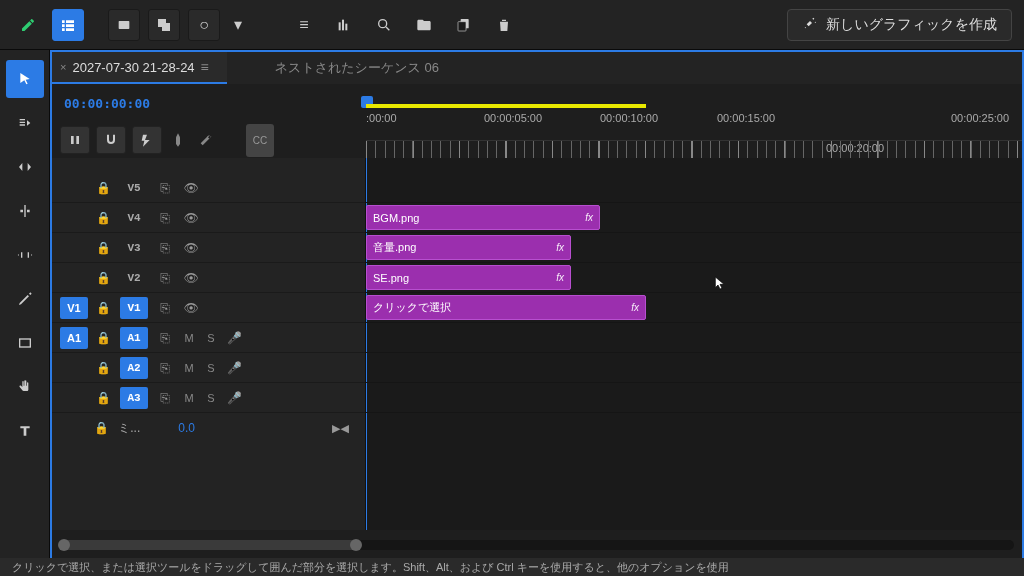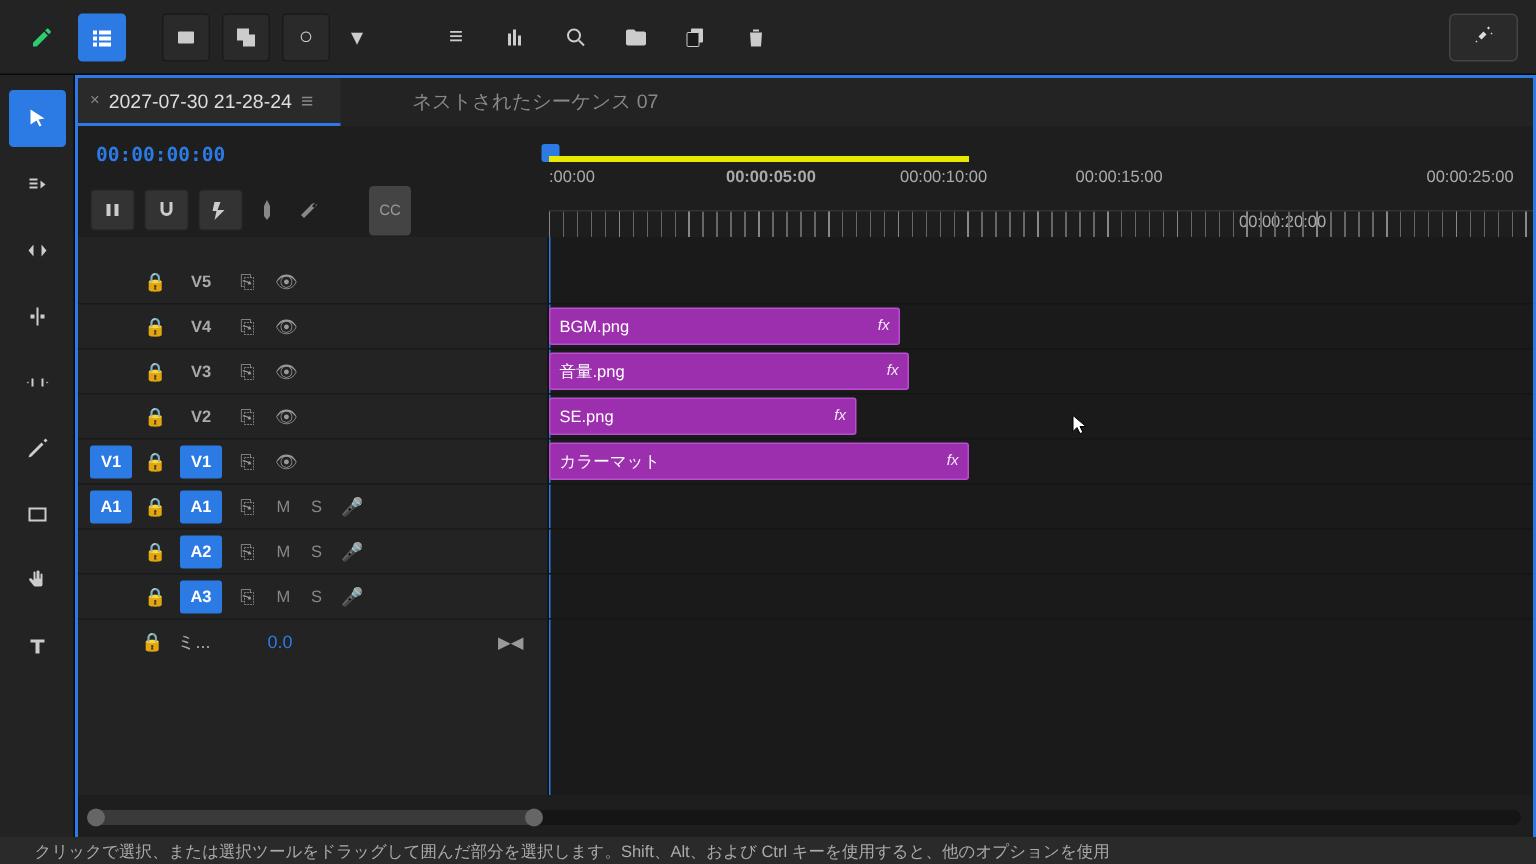--- a/index.html
+++ b/index.html
@@ -33,21 +33,21 @@
 .ctrl-icon { width: 20px; height: 20px; display: flex; align-items: center; justify-content: center; color: #888; font-size: 14px; }
 .cc-badge { width: 28px; height: 33px; background: #444; border-radius: 3px; font-size: 10px; color: #999; display: flex; align-items: center; justify-content: center; }
 
 .timeline-body { flex: 1; display: flex; position: relative; }
 .track-headers { width: 314px; background: #232323; border-right: 1px solid #111; }
 .track-row { height: 30px; display: flex; align-items: center; border-bottom: 1px solid #1a1a1a; padding-left: 8px; gap: 8px; font-size: 12px; color: #ccc; }
 .track-row.spacer { height: 15px; border: none; }
 .src-badge { width: 28px; height: 22px; background: #2c7be5; color: #fff; font-size: 11px; font-weight: 600; display: flex; align-items: center; justify-content: center; border-radius: 2px; }
 .src-spacer { width: 28px; }
 .lock-ico { width: 16px; color: #888; font-size: 12px; }
-.tgt-badge { width: 28px; height: 22px; display: flex; align-items: center; justify-content: center; font-size: 11px; font-weight: 600; border-radius: 2px; }
+.tgt-badge { width: 28px; height: 22px; display: flex; align-items: center; justify-content: center; font-size: 11px; font-weight: 600; border-radius: 2px; font-family: Liberation Mono, monospace; }
 .tgt-badge.on { background: #2c7be5; color: #fff; }
 .tgt-badge.off { color: #aaa; }
 .toggle-ico { width: 18px; color: #999; font-size: 12px; text-align: center; }
 .mute-ico { width: 14px; color: #888; font-size: 11px; text-align: center; }
 
 .ruler-area { position: absolute; left: 314px; right: 0; top: -74px; height: 74px; }
 .ruler-labels { position: absolute; top: 28px; left: 0; right: 0; height: 16px; font-size: 11px; color: #aaa; }
 .ruler-labels span { position: absolute; }
 .ruler-ticks { position: absolute; bottom: 0; left: 0; right: 0; height: 18px; background: repeating-linear-gradient(90deg, #666 0, #666 1px, transparent 1px, transparent 9.3px); border-top: 1px solid #333; }
 .ruler-ticks::before { content: ""; position: absolute; inset: 0; background: repeating-linear-gradient(90deg, #888 0, #888 1px, transparent 1px, transparent 46.5px); }
@@ -66,21 +66,21 @@
 .master-val { color: #2c7be5; font-size: 12px; }
 .expand-ico { margin-left: auto; margin-right: 16px; color: #999; font-size: 11px; }
 
 .hscroll { height: 30px; display: flex; align-items: center; padding: 0 8px; }
 .hscroll-track { flex: 1; height: 10px; background: #151515; border-radius: 5px; position: relative; }
 .hscroll-thumb { position: absolute; left: 0; width: 300px; height: 10px; background: #3a3a3a; border-radius: 5px; }
 .hscroll-thumb::before, .hscroll-thumb::after { content: ""; position: absolute; top: -1px; width: 12px; height: 12px; background: #666; border-radius: 50%; }
 .hscroll-thumb::before { left: -2px; }
 .hscroll-thumb::after { right: -2px; }
 
-.status-bar { position: absolute; bottom: 0; left: 0; right: 0; height: 18px; background: #2a2a2a; font-size: 11px; color: #aaa; padding: 2px 23px; white-space: nowrap; overflow: hidden; }
+.status-bar { position: absolute; bottom: 0; left: 0; right: 0; height: 18px; background: #2a2a2a; font-size: 11px; color: #aaa; padding: 2px 12px; white-space: nowrap; overflow: hidden; }
 
 .cursor { position: absolute; left: 712px; top: 275px; font-size: 16px; color: #fff; pointer-events: none; }
 
 svg { width: 16px; height: 16px; }
 </style>
 </head>
 <body>
 
 <div class="top-toolbar">
   <div class="tool-btn pen">
@@ -136,20 +136,21 @@
   <div class="tool-btn" style="background:none;border:none">
       <svg viewBox="0 0 24 24" fill="currentColor">
         <path d="M6 7h12l-1 14H7L6 7zm3-3h6v2H9z"></path>
       </svg>
     </div>
   <div style="flex:1"></div>
   <div class="big-btn">
     <span><svg viewBox="0 0 24 24" fill="currentColor">
           <path d="M7 14l5-5 3 3-5 5-3-3zm8.5-8.5L17 7l1.5-1.5L17 4l-1.5 1.5zM19 11l1 1 1-1-1-1-1 1zM4 19l1 1 1-1-1-1-1 1z"></path>
         </svg></span>
+    <span>新しいグラフィックを作成</span>
   </div>
 </div>
 
 <div class="content">
   <div class="left-tools">
     <div class="left-tool active">
         <svg viewBox="0 0 24 24" fill="currentColor">
           <path d="M5 3l14 9-6 1 3 6-2 1-3-6-6 4V3z"></path>
         </svg>
       </div>
@@ -196,21 +197,21 @@
   </div>
 
   <div class="timeline-panel">
     <div class="seq-tabs">
       <div class="seq-tab">
         <span class="close">×</span>
         <span>2027-07-30 21-28-24</span>
         <span class="hamburger">≡</span>
       </div>
       <div class="seq-tab inactive">
-        <span>ネストされたシーケンス 07</span>
+        <span>ネストされたシーケンス 06</span>
       </div>
     </div>
 
     <div class="timecode-row">
       <span class="timecode">00:00:00:00</span>
     </div>
 
     <div class="controls-row">
       <div class="ctrl-btn">
           <svg viewBox="0 0 24 24" fill="currentColor">
@@ -240,21 +241,21 @@
       <div style="width:20px"></div>
       <div class="cc-badge">CC</div>
     </div>
 
     <div class="timeline-body">
       <div class="ruler-area">
         <div class="playhead-mark"></div>
         <div class="work-bar"></div>
         <div class="ruler-labels" id="ruler-labels">
             <span style="left: 0px;">:00:00</span>
-            <span style="left: 118px; font-weight: bold;">00:00:05:00</span>
+            <span style="left: 118px;">00:00:05:00</span>
             <span style="left: 234px;">00:00:10:00</span>
             <span style="left: 351px;">00:00:15:00</span>
             <span style="left: 460px; margin-top: 30px;">00:00:20:00</span>
             <span style="left: 585px;">00:00:25:00</span>
           </div>
         <div class="ruler-ticks"></div>
       </div>
 
       <div class="track-headers">
         <div class="track-row spacer"></div>
@@ -337,34 +338,34 @@
         <div class="track-lane spacer"></div>
         <div id="vlanes">
             <div class="track-lane"></div>
             <div class="track-lane">
               <div class="clip" style="left:0px;width:234px">
                 <span>BGM.png</span>
                 <span class="fx">fx</span>
               </div>
             </div>
             <div class="track-lane">
-              <div class="clip" style="left:0px;width:240px">
+              <div class="clip" style="left:0px;width:205px">
                 <span>音量.png</span>
                 <span class="fx">fx</span>
               </div>
             </div>
             <div class="track-lane">
               <div class="clip" style="left:0px;width:205px">
                 <span>SE.png</span>
                 <span class="fx">fx</span>
               </div>
             </div>
             <div class="track-lane">
               <div class="clip" style="left:0px;width:280px">
-                <span>カラーマット</span>
+                <span>クリックで選択</span>
                 <span class="fx">fx</span>
               </div>
             </div>
           </div>
         <div id="alanes">
             <div class="track-lane"></div>
             <div class="track-lane"></div>
             <div class="track-lane"></div>
           </div>
       </div>

